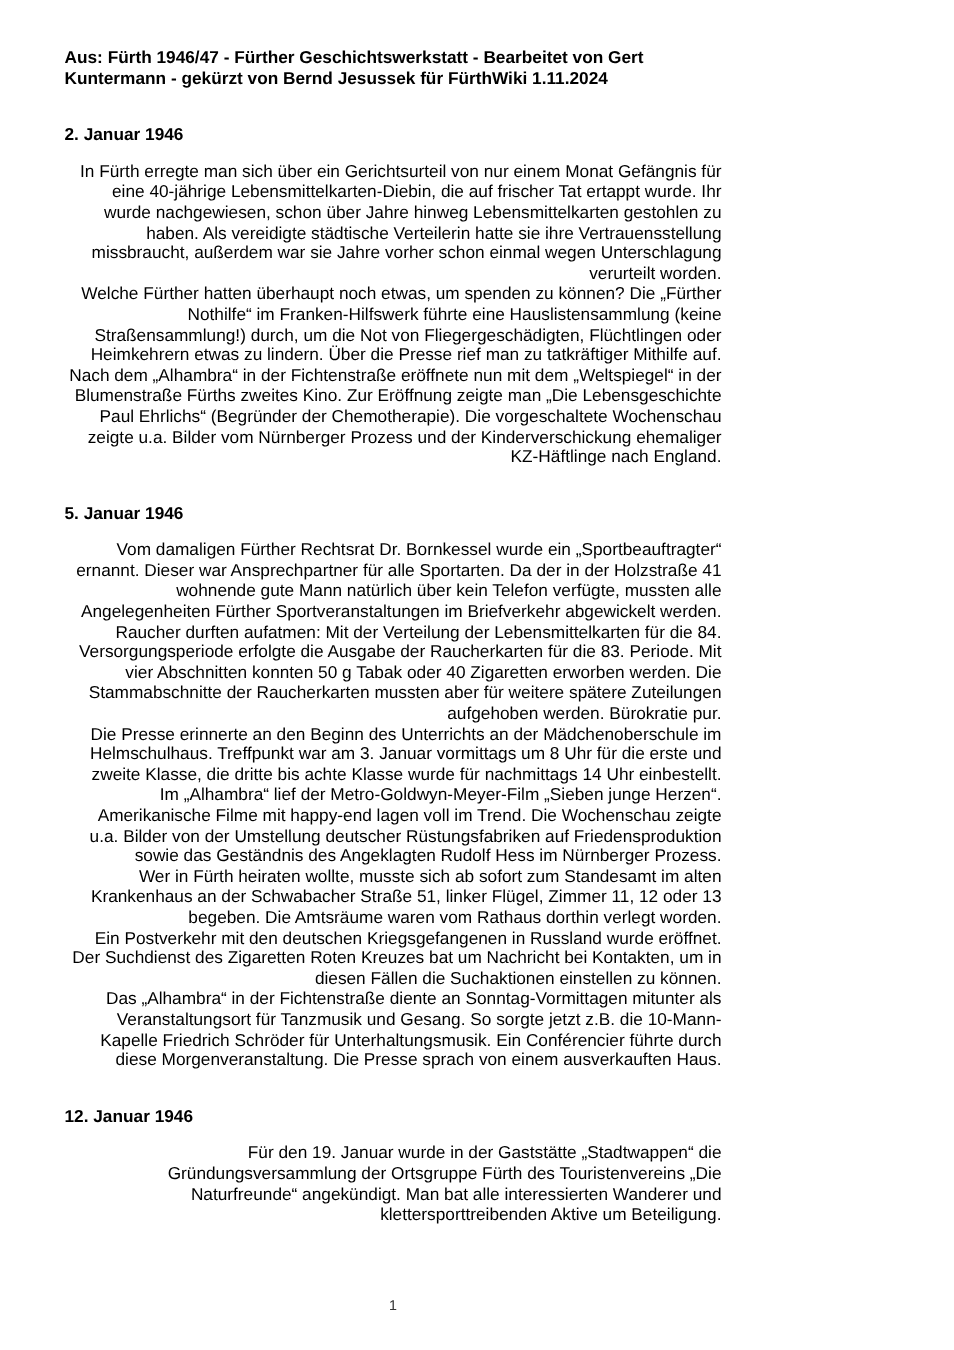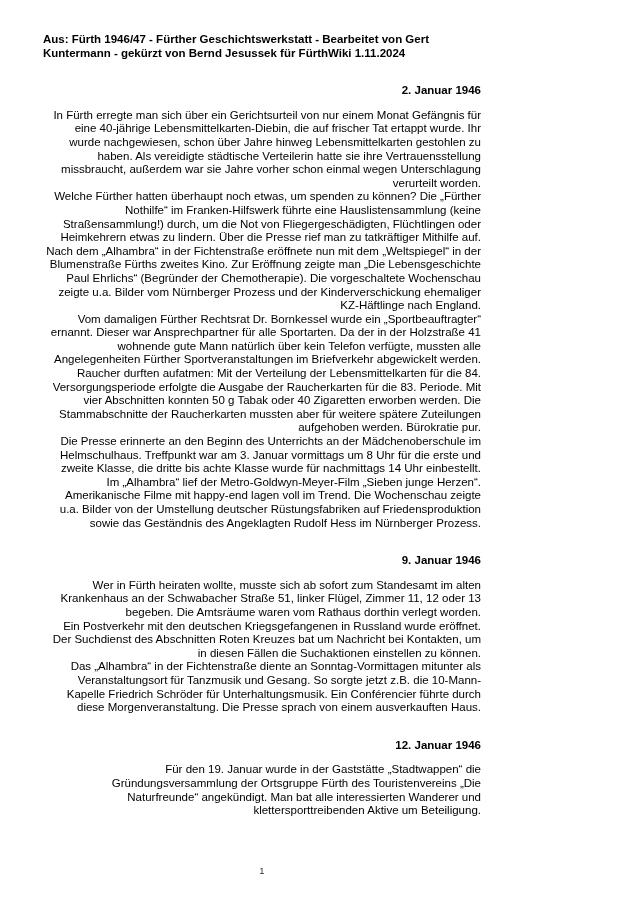--- a/index.html
+++ b/index.html
@@ -22,21 +22,20 @@
   }
   .doc-header {
     font-weight: bold;
     margin-bottom: 4px;
   }
   .date-heading {
     font-size: 11.5px;
     line-height: 13.6px;
     font-weight: bold;
     margin: 24px 0 11px 0;
-    text-align: right;
   }
   .body-text {
     margin: 0;
     text-align: right;
   }
   .page-number {
     position: absolute;
     left: 0;
     right: 0;
     bottom: 22px;
@@ -53,30 +52,30 @@
   <p class="doc-header">Aus: Fürth 1946/47 - Fürther Geschichtswerkstatt - Bearbeitet von Gert Kuntermann - gekürzt von Bernd Jesussek für FürthWiki 1.11.2024</p>
 
   <section class="entry">
     <h2 class="date-heading">2. Januar 1946</h2>
     <p class="body-text">In Fürth erregte man sich über ein Gerichtsurteil von nur einem Monat Gefängnis für eine 40-jährige Lebensmittelkarten-Diebin, die auf frischer Tat ertappt wurde. Ihr wurde nachgewiesen, schon über Jahre hinweg Lebensmittelkarten gestohlen zu haben. Als vereidigte städtische Verteilerin hatte sie ihre Vertrauensstellung missbraucht, außerdem war sie Jahre vorher schon einmal wegen Unterschlagung verurteilt worden.</p>
     <p class="body-text">Welche Fürther hatten überhaupt noch etwas, um spenden zu können? Die „Fürther Nothilfe“ im Franken-Hilfswerk führte eine Hauslistensammlung (keine Straßensammlung!) durch, um die Not von Fliegergeschädigten, Flüchtlingen oder Heimkehrern etwas zu lindern. Über die Presse rief man zu tatkräftiger Mithilfe auf.</p>
     <p class="body-text">Nach dem „Alhambra“ in der Fichtenstraße eröffnete nun mit dem „Weltspiegel“ in der Blumenstraße Fürths zweites Kino. Zur Eröffnung zeigte man „Die Lebensgeschichte Paul Ehrlichs“ (Begründer der Chemotherapie). Die vorgeschaltete Wochenschau zeigte u.a. Bilder vom Nürnberger Prozess und der Kinderverschickung ehemaliger KZ-Häftlinge nach England.</p>
   </section>
 
   <section class="entry">
+    <h2 class="date-heading">5. Januar 1946</h2>
     <p class="body-text">Vom damaligen Fürther Rechtsrat Dr. Bornkessel wurde ein „Sportbeauftragter“ ernannt. Dieser war Ansprechpartner für alle Sportarten. Da der in der Holzstraße 41 wohnende gute Mann natürlich über kein Telefon verfügte, mussten alle Angelegenheiten Fürther Sportveranstaltungen im Briefverkehr abgewickelt werden.</p>
     <p class="body-text">Raucher durften aufatmen: Mit der Verteilung der Lebensmittelkarten für die 84. Versorgungsperiode erfolgte die Ausgabe der Raucherkarten für die 83. Periode. Mit vier Abschnitten konnten 50 g Tabak oder 40 Zigaretten erworben werden. Die Stammabschnitte der Raucherkarten mussten aber für weitere spätere Zuteilungen aufgehoben werden. Bürokratie pur.</p>
     <p class="body-text">Die Presse erinnerte an den Beginn des Unterrichts an der Mädchenoberschule im Helmschulhaus. Treffpunkt war am 3. Januar vormittags um 8 Uhr für die erste und zweite Klasse, die dritte bis achte Klasse wurde für nachmittags 14 Uhr einbestellt.</p>
     <p class="body-text">Im „Alhambra“ lief der Metro-Goldwyn-Meyer-Film „Sieben junge Herzen“. Amerikanische Filme mit happy-end lagen voll im Trend. Die Wochenschau zeigte u.a. Bilder von der Umstellung deutscher Rüstungsfabriken auf Friedensproduktion sowie das Geständnis des Angeklagten Rudolf Hess im Nürnberger Prozess.</p>
   </section>
 
   <section class="entry">
-    <h2 class="date-heading">9. Januar 1946</h2>
     <p class="body-text">Wer in Fürth heiraten wollte, musste sich ab sofort zum Standesamt im alten Krankenhaus an der Schwabacher Straße 51, linker Flügel, Zimmer 11, 12 oder 13 begeben. Die Amtsräume waren vom Rathaus dorthin verlegt worden.</p>
-    <p class="body-text">Ein Postverkehr mit den deutschen Kriegsgefangenen in Russland wurde eröffnet. Der Suchdienst des Abschnitten Roten Kreuzes bat um Nachricht bei Kontakten, um in diesen Fällen die Suchaktionen einstellen zu können.</p>
+    <p class="body-text">Ein Postverkehr mit den deutschen Kriegsgefangenen in Russland wurde eröffnet. Der Suchdienst des Zigaretten Roten Kreuzes bat um Nachricht bei Kontakten, um in diesen Fällen die Suchaktionen einstellen zu können.</p>
     <p class="body-text">Das „Alhambra“ in der Fichtenstraße diente an Sonntag-Vormittagen mitunter als Veranstaltungsort für Tanzmusik und Gesang. So sorgte jetzt z.B. die 10-Mann-Kapelle Friedrich Schröder für Unterhaltungsmusik. Ein Conférencier führte durch diese Morgenveranstaltung. Die Presse sprach von einem ausverkauften Haus.</p>
   </section>
 
   <section class="entry">
     <h2 class="date-heading">12. Januar 1946</h2>
     <p class="body-text">Für den 19. Januar wurde in der Gaststätte „Stadtwappen“ die Gründungsversammlung der Ortsgruppe Fürth des Touristenvereins „Die Naturfreunde“ angekündigt. Man bat alle interessierten Wanderer und klettersporttreibenden Aktive um Beteiligung.</p>
   </section>
 
   <div class="page-number">1</div>
 

